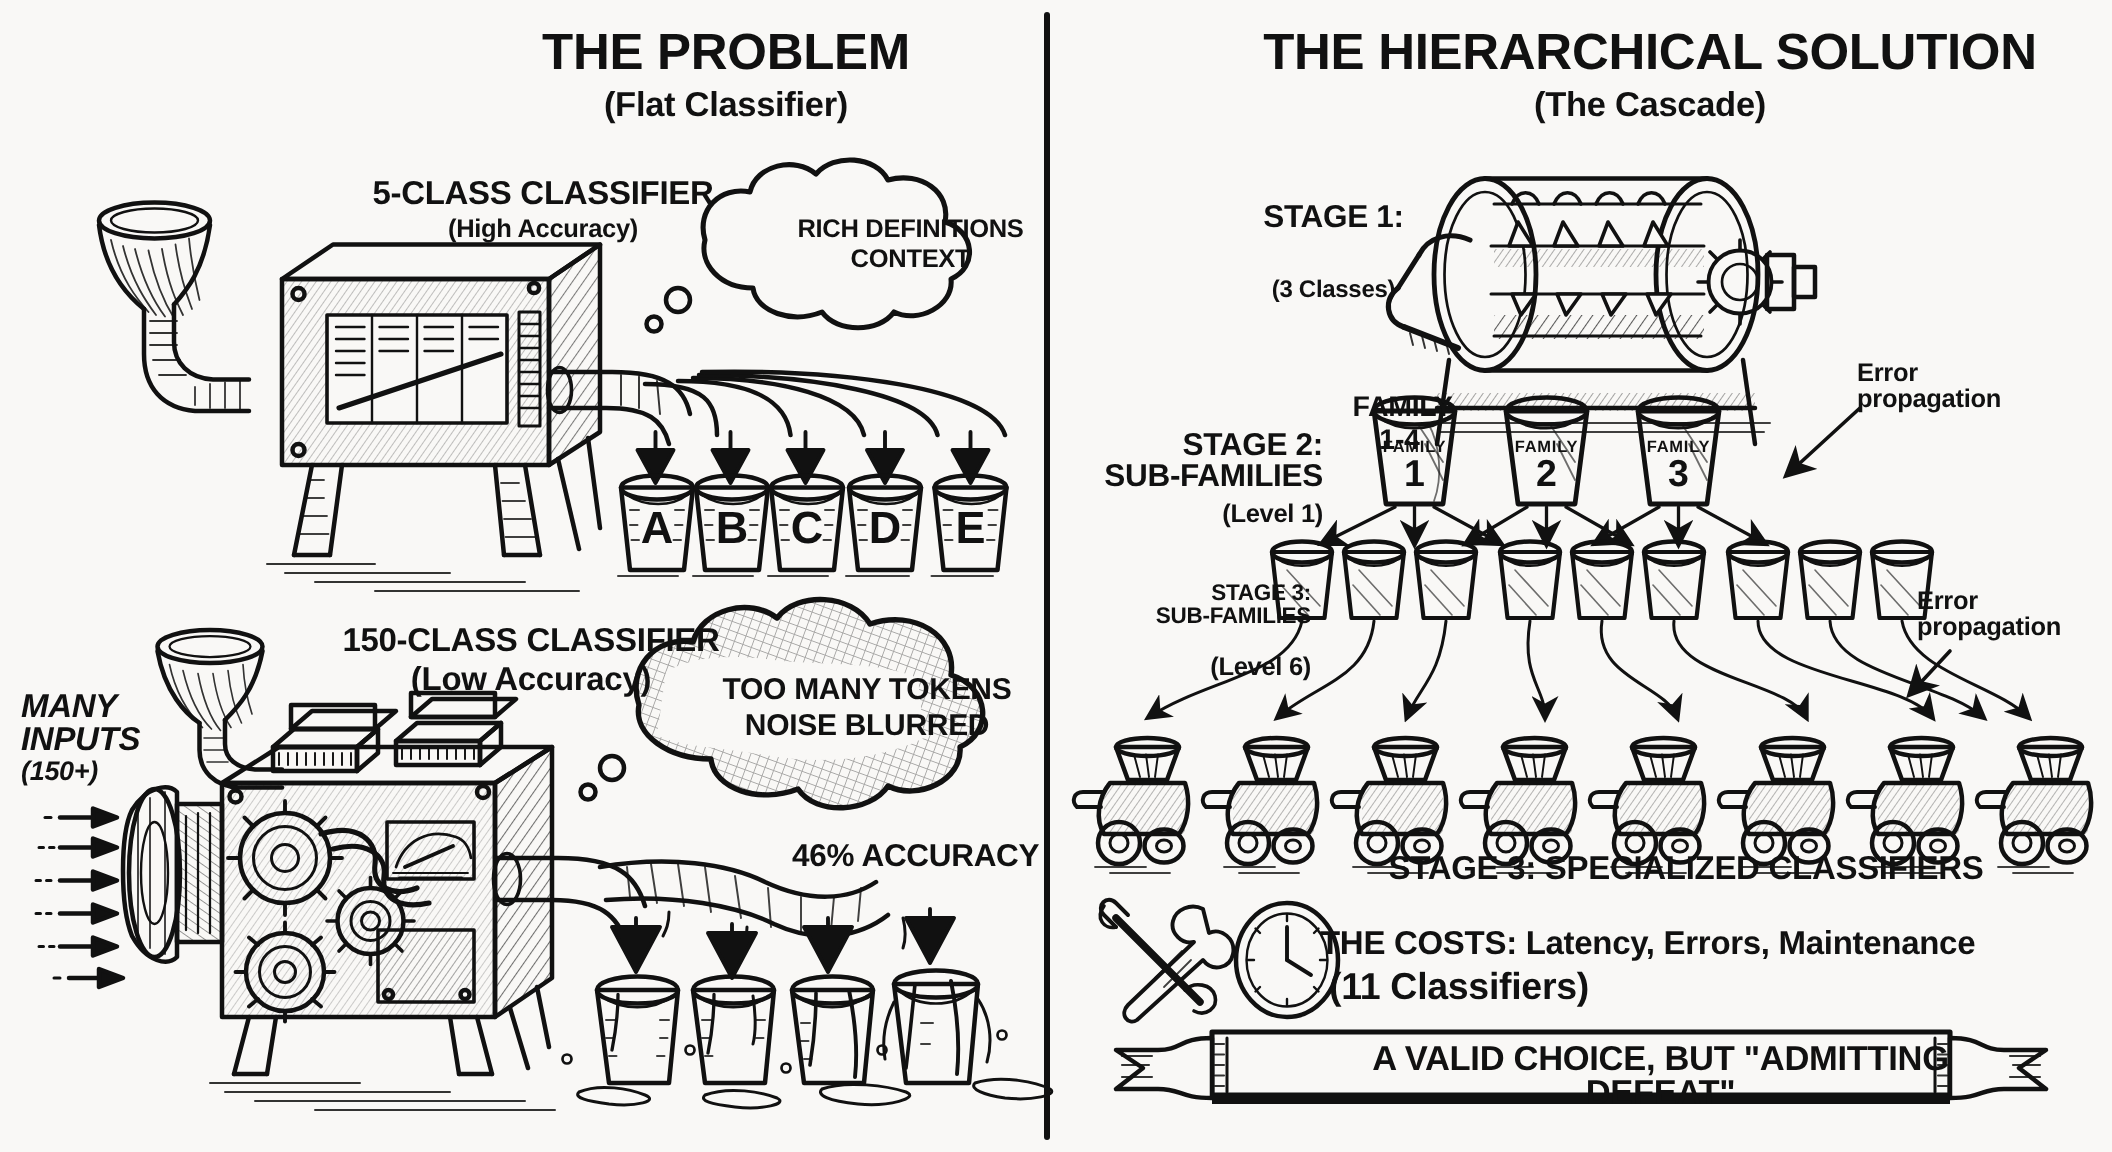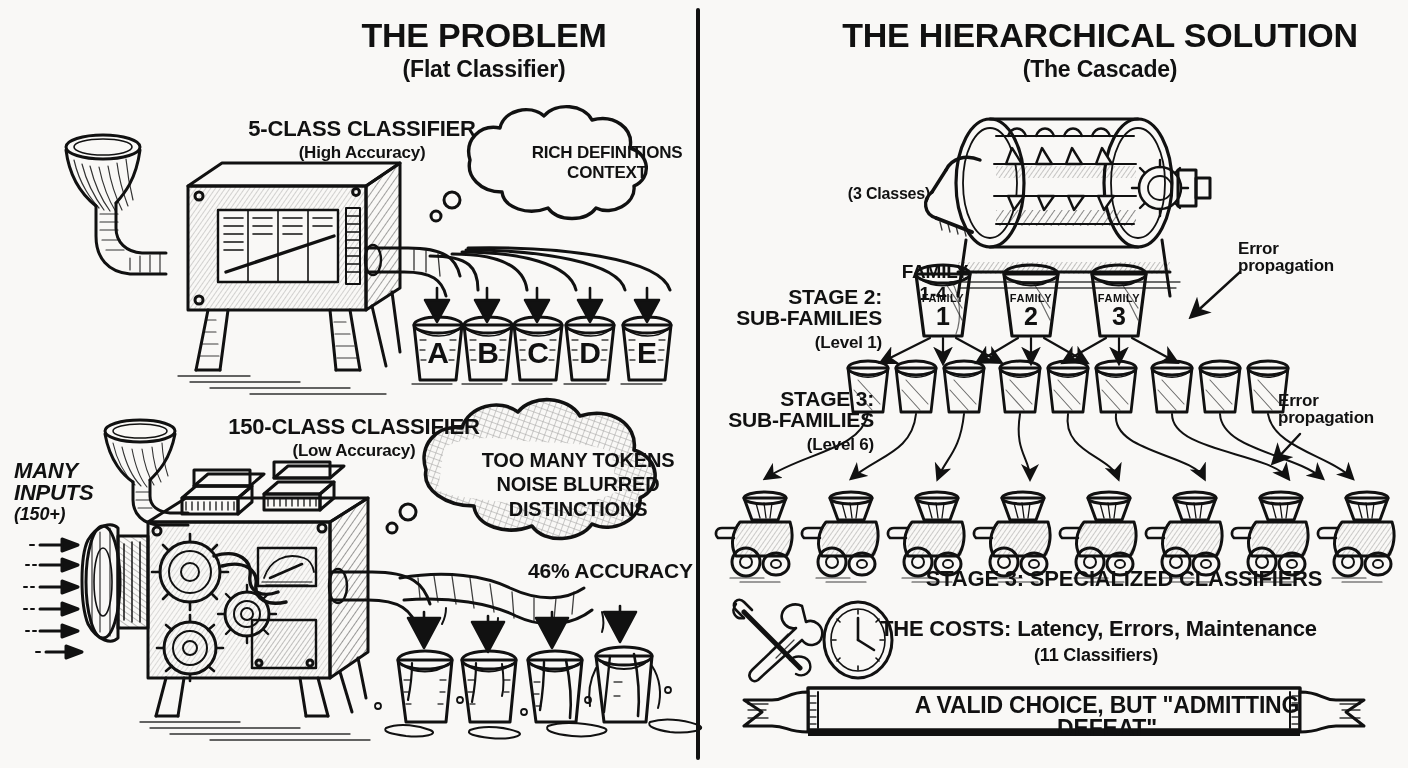--- a/index.html
+++ b/index.html
@@ -19,38 +19,38 @@
   #divider{position:absolute;left:696px;top:8px;width:4px;height:752px;background:#111;border-radius:2px;}
   
   #t-left-main{left:180px;top:18px;width:520px;font-size:34px;}
   #t-left-sub{left:180px;top:58px;width:520px;font-size:23px;}
   #t-right-main{left:720px;top:18px;width:672px;font-size:34px;}
   #t-right-sub{left:720px;top:58px;width:672px;font-size:23px;}
   
   #l5-title{left:168px;top:118px;width:300px;font-size:22px;}
   #l5-sub{left:168px;top:144px;width:300px;font-size:17px;}
   #l150-title{left:170px;top:416px;width:280px;font-size:22px;}
-  #l150-sub{left:170px;top:442px;width:280px;font-size:17px;}
+  #l150-sub{left:170px;top:442px;width:280px;font-size:22px;}
   #many-inputs{left:14px;top:460px;width:130px;font-size:22px;text-align:left;font-style:italic;}
   #many-inputs .p{font-size:18px;}
   #acc65{left:528px;top:560px;width:170px;font-size:21px;text-align:left;}
   
   #s1{left:740px;top:134px;width:210px;font-size:21px;}
   #s1p{left:740px;top:186px;width:210px;font-size:16px;}
   #famlabel{left:836px;top:262px;width:110px;font-size:19px;}
   #famrange{left:844px;top:284px;width:90px;font-size:19px;}
   #s2{left:722px;top:286px;width:160px;font-size:21px;text-align:right;}
   #s2p{left:722px;top:334px;width:160px;font-size:17px;text-align:right;}
-  #s3{left:714px;top:388px;width:160px;font-size:21px;text-align:right;}
+  #s3{left:714px;top:388px;width:160px;font-size:15px;text-align:right;}
   #s3p{left:714px;top:436px;width:160px;font-size:17px;text-align:right;}
   #err1{left:1238px;top:240px;width:140px;font-size:17px;text-align:left;}
   #err2{left:1278px;top:392px;width:130px;font-size:17px;text-align:left;}
   #s3-spec{left:820px;top:568px;width:520px;font-size:22px;}
   #costs{left:840px;top:618px;width:510px;font-size:22px;text-align:left;margin-left:40px;}
-  #costs-sub{left:886px;top:646px;width:420px;font-size:18px;text-align:center;}
+  #costs-sub{left:886px;top:646px;width:420px;font-size:25px;}
   #banner-text{left:828px;top:694px;width:470px;font-size:23px;color:#111;}
   
   .bucket-letter{position:absolute;font-size:30px;font-weight:bold;text-align:center;width:40px;}
   .fam-top{position:absolute;font-size:11px;font-weight:bold;text-align:center;width:56px;letter-spacing:0.5px;}
   .fam-num{position:absolute;font-size:25px;font-weight:bold;text-align:center;width:56px;}
 </style>
 </head>
 <body>
 
 <svg class="stage" viewBox="0 0 1408 768" xmlns="http://www.w3.org/2000/svg">
@@ -1122,26 +1122,26 @@
 
 <div class="lbl" id="many-inputs">
   <div>MANY</div>
   <div>INPUTS</div>
   <div class="p">(150+)</div>
 </div>
 
 <div class="lbl ctr" style="left:436px;top:448px;width:196px;font-size:20px;line-height:1.22;">
   <div>TOO MANY TOKENS</div>
   <div>NOISE BLURRED</div>
-  <div>DISTINCTIONS</div>
 </div>
 
 <div class="lbl" id="acc65">46% ACCURACY</div>
 
 <div class="lbl ctr" id="s1">
+  <div>STAGE 1:</div>
 </div>
 <div class="lbl ctr" id="s1p">(3 Classes)</div>
 
 <div class="lbl ctr" id="famlabel">FAMILY</div>
 <div class="lbl ctr" id="famrange">1-4</div>
 
 <div class="lbl" id="s2">
   <div>STAGE 2:</div>
   <div>SUB-FAMILIES</div>
 </div>

